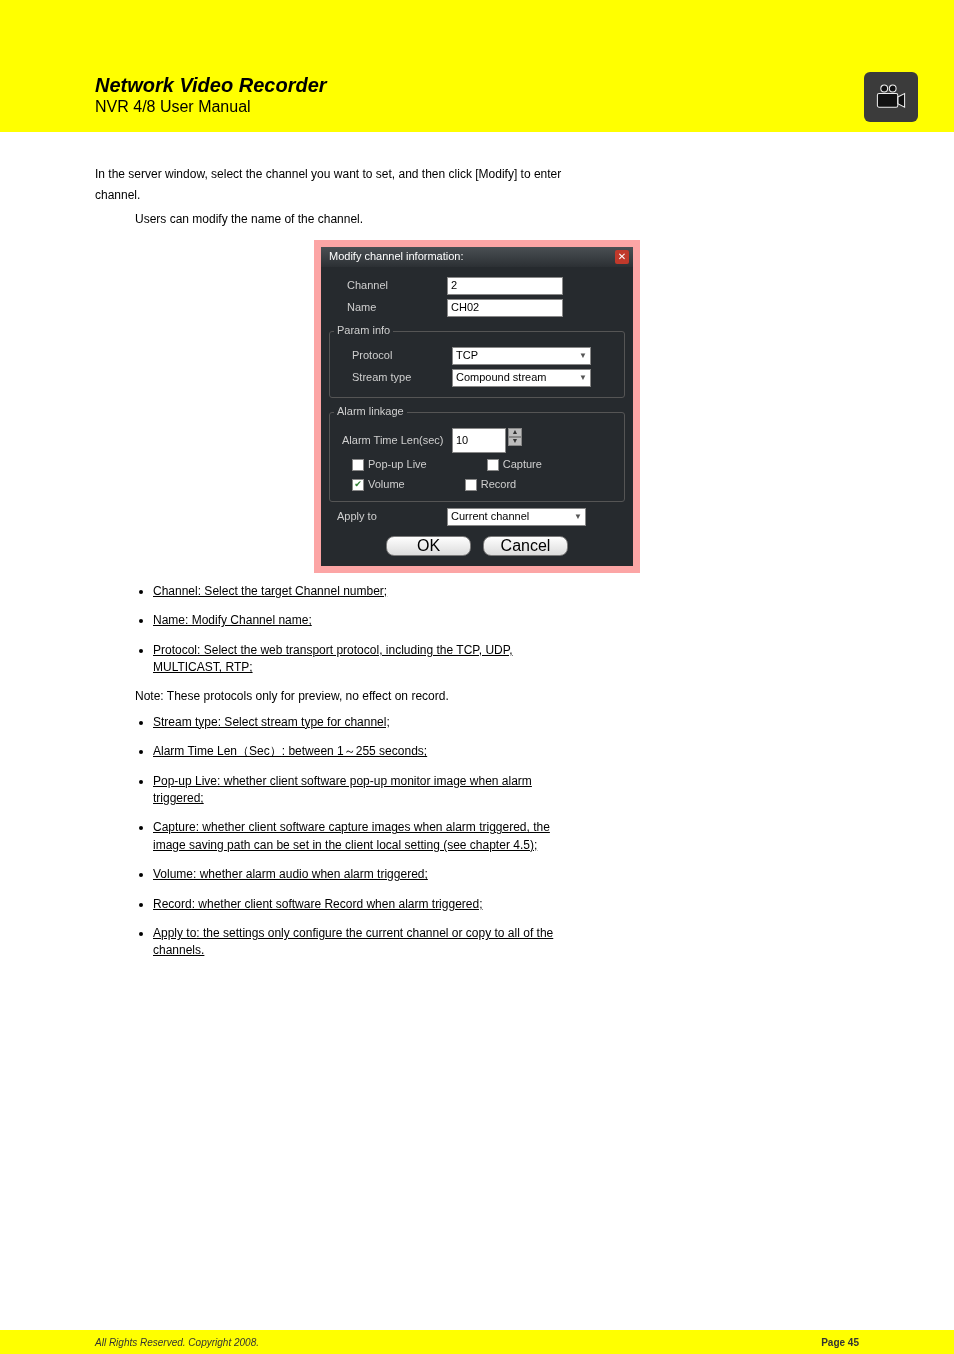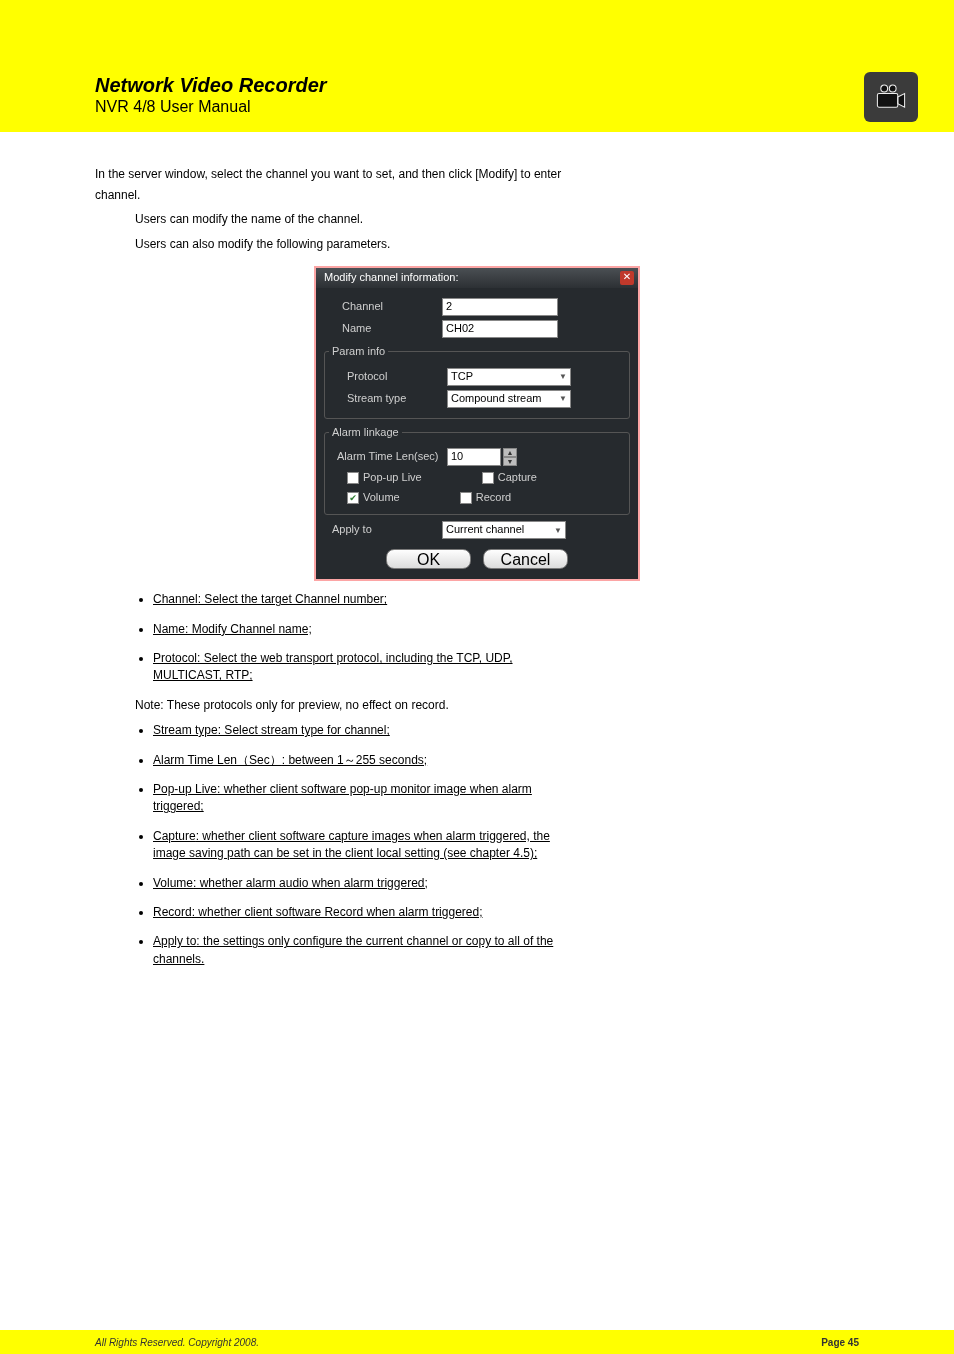--- a/index.html
+++ b/index.html
@@ -16,34 +16,34 @@
   .body { flex:1; padding:30px 95px 0 95px; font-size:12px; line-height:1.45; }
   .body p.h { margin:4px 0 4px 0; }
   .sub { margin:6px 0 8px 40px; }
   .sub2 { margin:6px 0 8px 40px; }
   .list { list-style:disc; margin:10px 0 0 58px;text-decoration:underline; }
   .list li { margin-bottom:12px; }
   .und { text-decoration:underline; }
   .fig-wrap { display:flex; justify-content:center; margin:12px 0 10px 0; }
   .fig-cap { text-align:center; font-size:12px; margin:4px 0 10px 0; }
   
-  .dlg { width:326px; background:#262a2e; border:2px solid #fca5a5; font-size:11px; color:#cfcfcf; }
+  .dlg { width:326px; background:#262a2e; border:7px solid #fca5a5; font-size:11px; color:#cfcfcf; }
   .dlg-title { height:20px; background:linear-gradient(#4a4f53,#2c3034); display:flex; align-items:center; justify-content:space-between; padding:0 4px 0 8px; color:#fff; }
   .close { width:14px; height:14px; background:#c0392b; color:#fff; display:flex; align-items:center; justify-content:center; font-size:10px; border-radius:2px; }
   .dlg-body { padding:6px 8px 10px 8px; }
   .row { display:flex; align-items:center; margin:4px 0; }
   .row .lbl { flex:0 0 118px; padding-left:18px; }
   .row .lbl1 { flex:0 0 118px; padding-left:8px; }
   .txt { background:#fff; color:#000; height:18px; border:1px solid #888; padding:0 3px; display:flex; align-items:center; }
-  .sel { background:#fff; color:#000; height:18px; border:1px solid #888; padding:0 3px; display:flex; align-items:center; justify-content:space-between; width:124px; }
+  .sel { background:#fff; color:#000; height:18px; border:1px solid #888; padding:0 3px; display:flex; align-items:center; justify-content:space-between; width:139px; }
   .caret { font-size:8px; color:#555; }
   fieldset.grp { border:1px solid #555; border-radius:3px; margin:6px 0; padding:4px 4px 6px 4px; }
   fieldset.grp legend { font-size:11px; color:#cfcfcf; padding:0 3px; }
   .spin { display:flex; }
-  .spin .num { width:54px; background:#fff; color:#000; height:18px; border:1px solid #888; padding:0 3px; display:flex; align-items:center; }
+  .spin .num { width:54px; background:#fff; color:#000; height:25px; border:1px solid #888; padding:0 3px; display:flex; align-items:center; }
   .spin .btns { display:flex; flex-direction:column; margin-left:2px; }
   .spin .btns span { width:14px; height:9px; background:#bdbdbd; font-size:7px; display:flex; align-items:center; justify-content:center; color:#333; margin-bottom:0; border:1px solid #888; }
   .chkrow { display:flex; gap:60px; margin:4px 0 2px 18px; }
   .chk { display:flex; align-items:center; gap:4px; color:#cfcfcf; }
   .chk .box { width:12px; height:12px; background:#fff; border:1px solid #888; display:flex; align-items:center; justify-content:center; font-size:9px; color:#2e7d32; }
   .dlg-btns { display:flex; justify-content:center; gap:12px; margin-top:10px; }
   .btn { width:85px; height:20px; background:linear-gradient(#fefefe,#dcdcdc); border:1px solid #7a7a7a; color:#000; font-size:16px; display:flex; align-items:center; justify-content:center; border-radius:8px; }
   
   .footer { background:#ffff00; height:24px; display:flex; align-items:center; padding:0 95px; font-size:10px; font-style:italic; color:#333; }
   .footer .r { margin-left:auto; font-style:normal; font-weight:bold; }
@@ -69,21 +69,20 @@
           <polygon points="28,16 36,12 36,28 28,24" fill="none" stroke="#eee" stroke-width="1.2"></polygon>
         </svg>
       </div>
     </div>
   </div>
 
   <div class="body">
     <p class="h">In the server window, select the channel you want to set, and then click [Modify] to enter</p>
     <p class="h">channel.</p>
     <p class="sub">Users can modify the name of the channel.</p>
-    <p class="sub2">Users can also modify the following parameters.</p>
 
     <div class="fig-wrap">
       <div class="dlg">
         <div class="dlg-title">
           <span>Modify channel information:</span>
           <span class="close">✕</span>
         </div>
         <div class="dlg-body">
           <div class="row">
             <span class="lbl">Channel</span>

